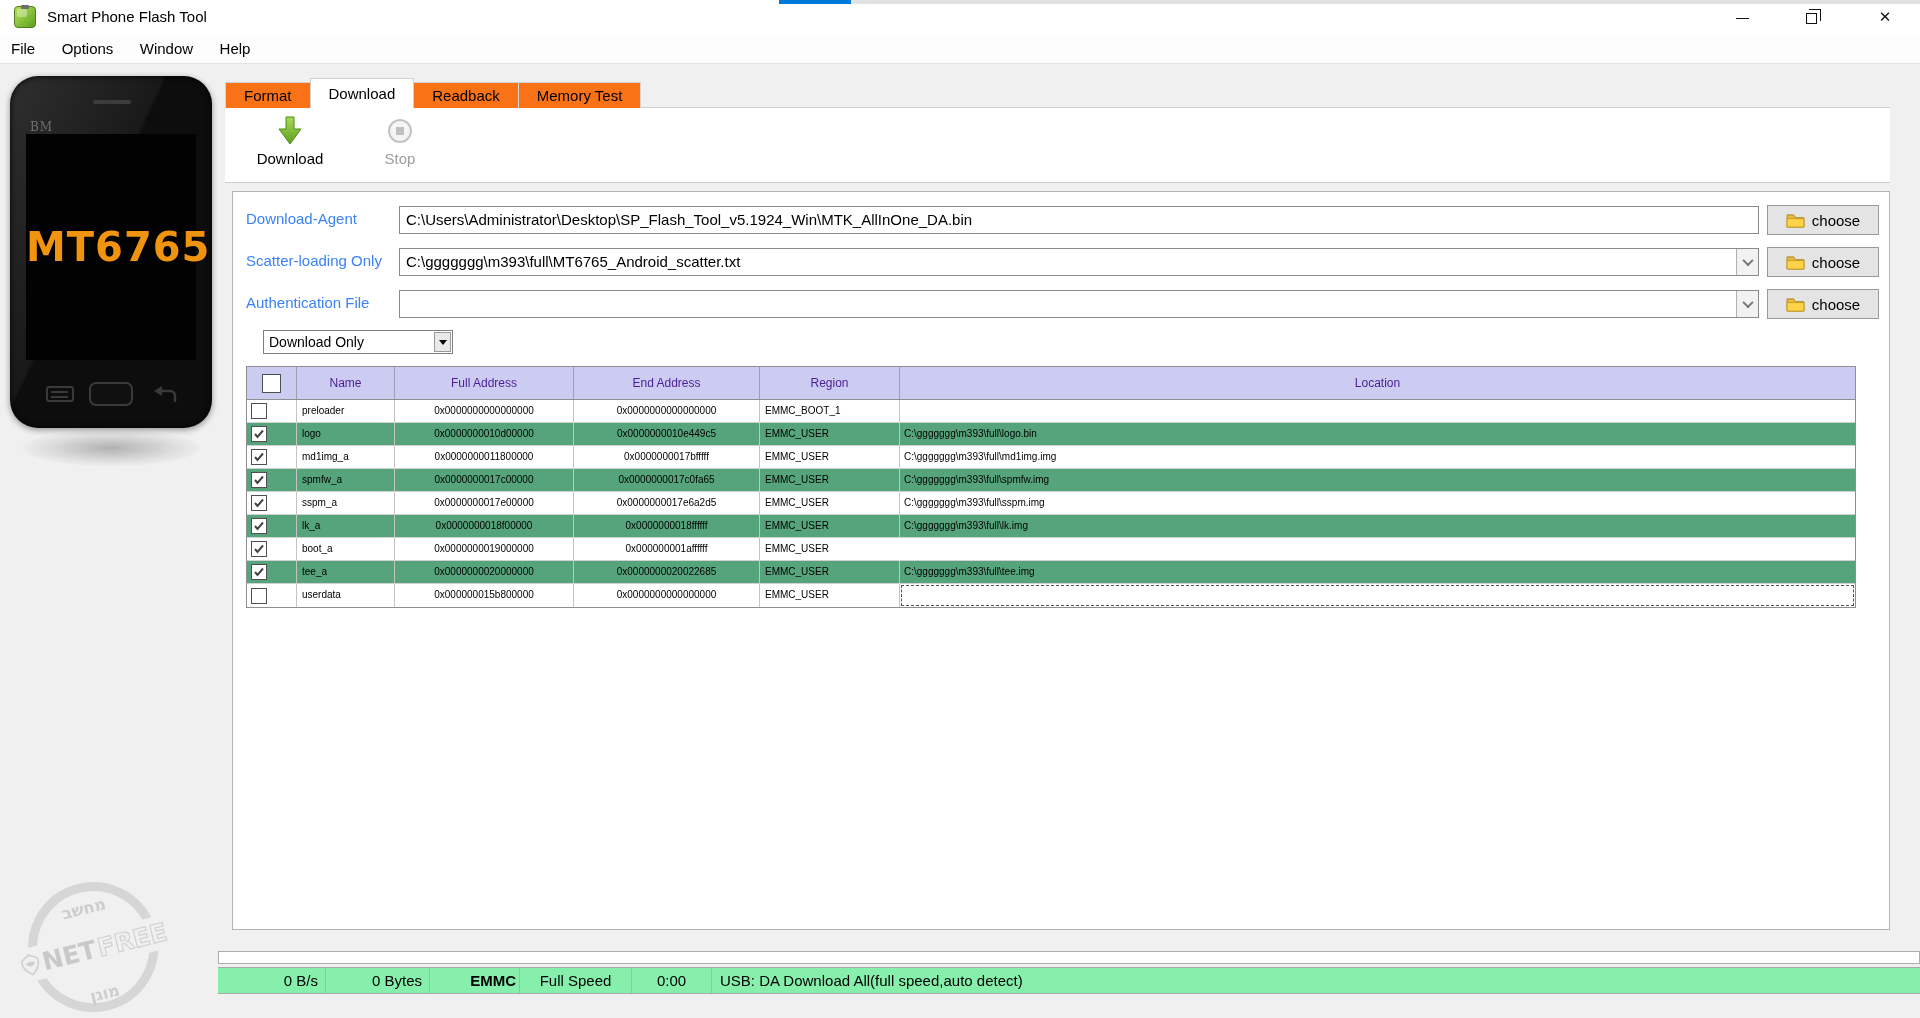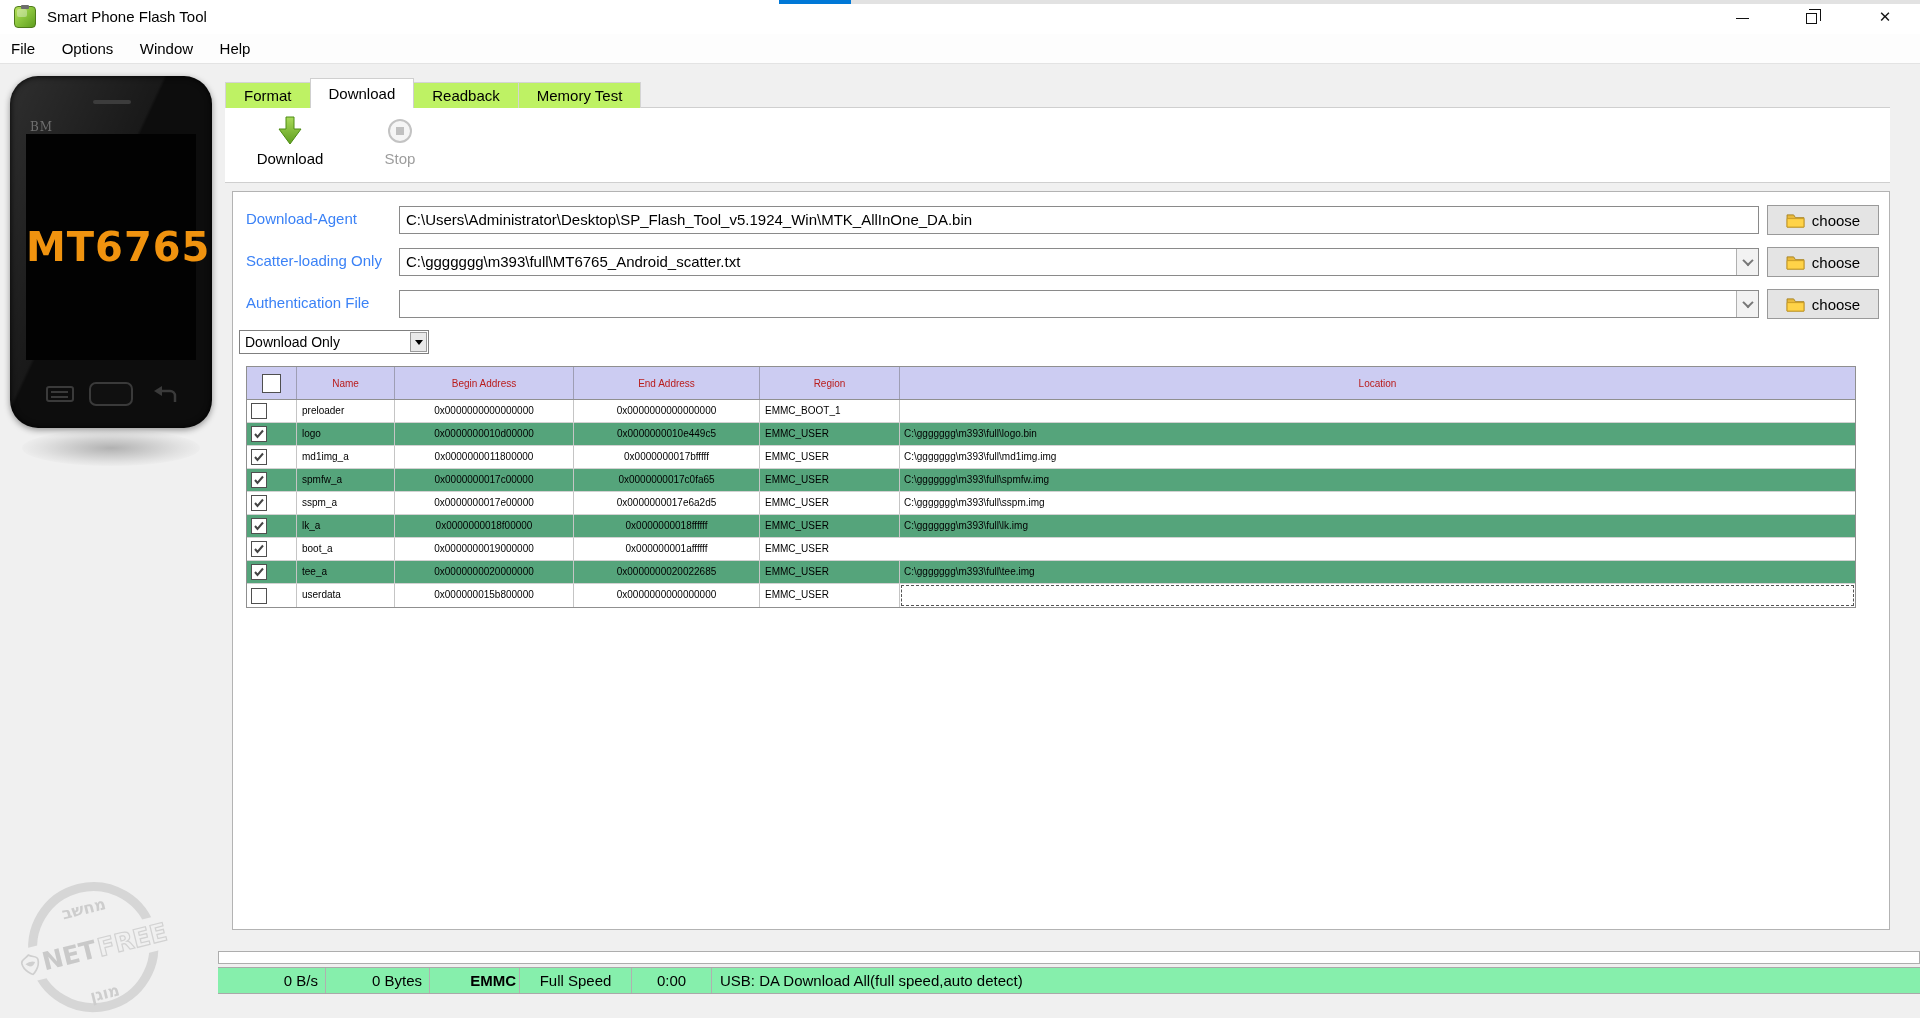--- a/index.html
+++ b/index.html
@@ -40,21 +40,21 @@
   .key-menu { position:absolute; left:36px; top:6px; width:28px; height:16px; border:2px solid #3a3a3a; border-radius:3px; }
   .key-menu::before { content:""; position:absolute; left:3px; top:3px; width:17px; height:2px; background:#3a3a3a; box-shadow:0 5px 0 #3a3a3a; }
   .key-home { position:absolute; left:79px; top:2px; width:44px; height:24px; border:2px solid #3a3a3a; border-radius:7px; background:#101010; }
   .key-back { position:absolute; right:34px; top:4px; width:26px; height:20px; }
   .phone-shadow { position:absolute; left:12px; top:354px; width:178px; height:36px; border-radius:50%;
                   background:radial-gradient(ellipse at center, rgba(60,60,60,.35) 0%, rgba(120,120,120,.12) 55%, rgba(240,240,240,0) 75%); }
 
   
   .tabline { position:absolute; left:225px; top:107px; width:1665px; height:1px; background:#cfcfcf; }
   .tabs { position:absolute; left:225px; top:78px; height:30px; display:flex; align-items:flex-end; }
-  .tab { height:26px; line-height:25px; padding:0 18px; font-size:15px; color:#000; background:#bef264;
+  .tab { height:26px; line-height:25px; padding:0 18px; font-size:15px; color:#000; background:#f97316;
          border:1px solid #d4d4d4; border-bottom:none; margin-right:-1px; position:relative; z-index:0; }
   .tab.active { height:30px; line-height:29px; background:#ffffff; z-index:2; border-color:#cfcfcf; }
   .toolbar-panel { position:absolute; left:225px; top:108px; width:1665px; height:75px; background:#ffffff; border-bottom:1px solid #cfcfcf; }
   .tool-btn { position:absolute; top:6px; width:86px; height:64px; text-align:center; }
   .tool-btn .tool-ico { height:34px; display:flex; align-items:center; justify-content:center; }
   .tool-btn .tool-label { font-size:15px; color:#000; margin-top:2px; }
   .tool-btn.disabled .tool-label { color:#9d9d9d; }
   .btn-download { left:22px; }
   .btn-stop { left:132px; }
   .stop-circle { width:24px; height:24px; border-radius:50%; border:2px solid #c3c3c3; background:#f5f5f5; display:flex; align-items:center; justify-content:center; }
@@ -65,28 +65,28 @@
   .form-label { position:absolute; left:13px; font-size:15px; color:#3b82f6; line-height:28px; }
   .field { position:absolute; left:166px; width:1360px; height:28px; background:#fff; border:1px solid #8a8a8a; font-size:15px; line-height:26px; padding-left:6px; color:#000; white-space:nowrap; overflow:hidden; }
   .field .chev-box { position:absolute; right:0; top:0; width:22px; height:26px; background:#f2f2f2; border-left:1px solid #b0b0b0; display:flex; align-items:center; justify-content:center; }
   .chev { width:8px; height:8px; border-right:2px solid #777; border-bottom:2px solid #777; transform:rotate(45deg) translate(-1px,-1px); }
   .choose-btn { position:absolute; left:1534px; width:112px; height:30px; background:#e4e4e4; border:1px solid #9a9a9a;
                 display:flex; align-items:center; justify-content:center; gap:7px; font-size:15px; color:#000; }
   .row1 { top:13px; } .row2 { top:55px; } .row3 { top:97px; }
   .fld1 { top:14px; } .fld2 { top:56px; } .fld3 { top:98px; }
   .chs1 { top:13px; } .chs2 { top:55px; } .chs3 { top:97px; }
 
-  .mode-combo { position:absolute; left:6px; top:138px; width:190px; height:24px; background:#fff; border:1px solid #7f7f7f; font-size:14px; line-height:22px; padding-left:5px; }
+  .mode-combo { position:absolute; left:30px; top:138px; width:190px; height:24px; background:#fff; border:1px solid #7f7f7f; font-size:14px; line-height:22px; padding-left:5px; }
   .mode-combo .dd-btn { position:absolute; right:1px; top:1px; width:17px; height:20px; background:#e9e9e9; border:1px solid #9a9a9a; display:flex; align-items:center; justify-content:center; }
   .dd-tri { width:0; height:0; border-left:4px solid transparent; border-right:4px solid transparent; border-top:5px solid #000; }
 
   
   .ptable { position:absolute; left:13px; top:174px; width:1610px; border:1px solid #8f8f8f; }
   .thead { display:flex; height:33px; background:#ccccf2; border-bottom:1px solid #8f8f8f; }
-  .th { display:flex; align-items:center; justify-content:center; font-size:10px; color:#b91c1c; border-right:1px solid #9e9eb4; }
+  .th { display:flex; align-items:center; justify-content:center; font-size:12px; color:#4c1d95; border-right:1px solid #9e9eb4; }
   .th:last-child { border-right:none; }
   .trow { display:flex; height:23px; background:#fff; border-bottom:1px solid #d2d2d2; }
   .trow.hl { background:#55a47b; }
   .trow:last-child { border-bottom:none; }
   .tc { font-size:10px; line-height:22px; border-right:1px solid #c5c5c5; white-space:nowrap; overflow:hidden; }
   .tc:last-child { border-right:none; }
   .c-check { width:50px; display:flex; align-items:center; }
   .c-name  { width:98px; padding-left:5px; }
   .c-begin { width:179px; text-align:center; }
   .c-end   { width:186px; text-align:center; }
@@ -239,21 +239,21 @@
           <div class="dd-tri"></div>
         </div>
     </div>
 
     <div class="ptable">
       <div class="thead">
         <div class="th c-check">
             <div class="cb-head"></div>
           </div>
         <div class="th c-name" style="justify-content:center; padding-left:0;">Name</div>
-        <div class="th c-begin">Begin Address</div>
+        <div class="th c-begin">Full Address</div>
         <div class="th c-end">End Address</div>
         <div class="th c-region" style="justify-content:center; padding-left:0;">Region</div>
         <div class="th c-loc" style="justify-content:center; padding-left:0;">Location</div>
       </div>
       <div id="tbody">
           <div class="trow">
             <div class="tc c-check">
               <div class="cb"></div>
             </div>
             <div class="tc c-name">preloader</div>

